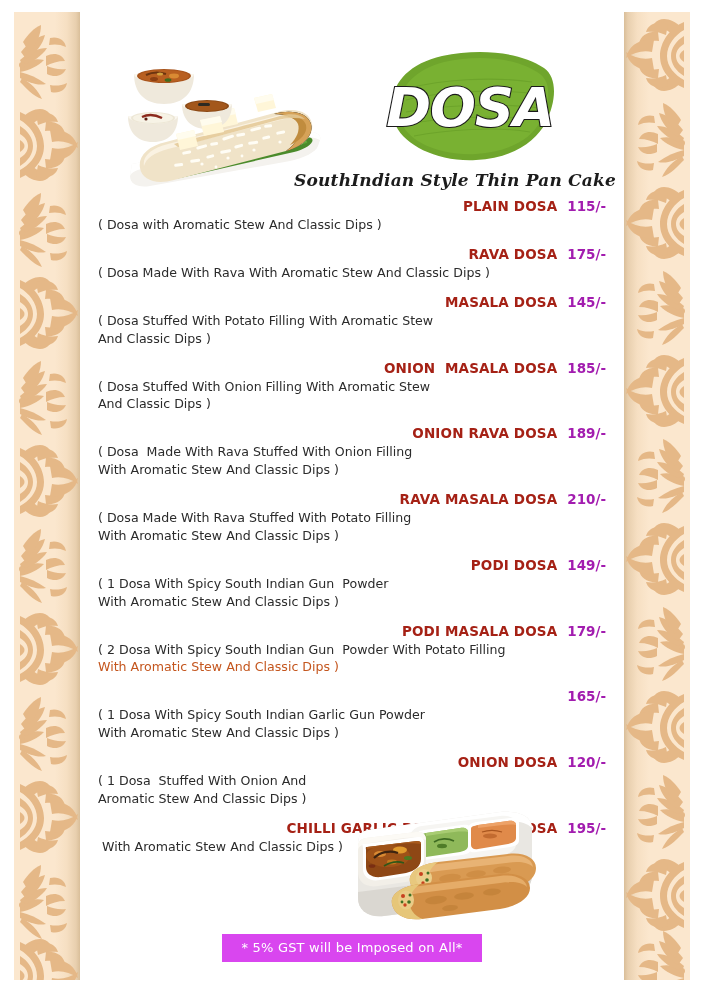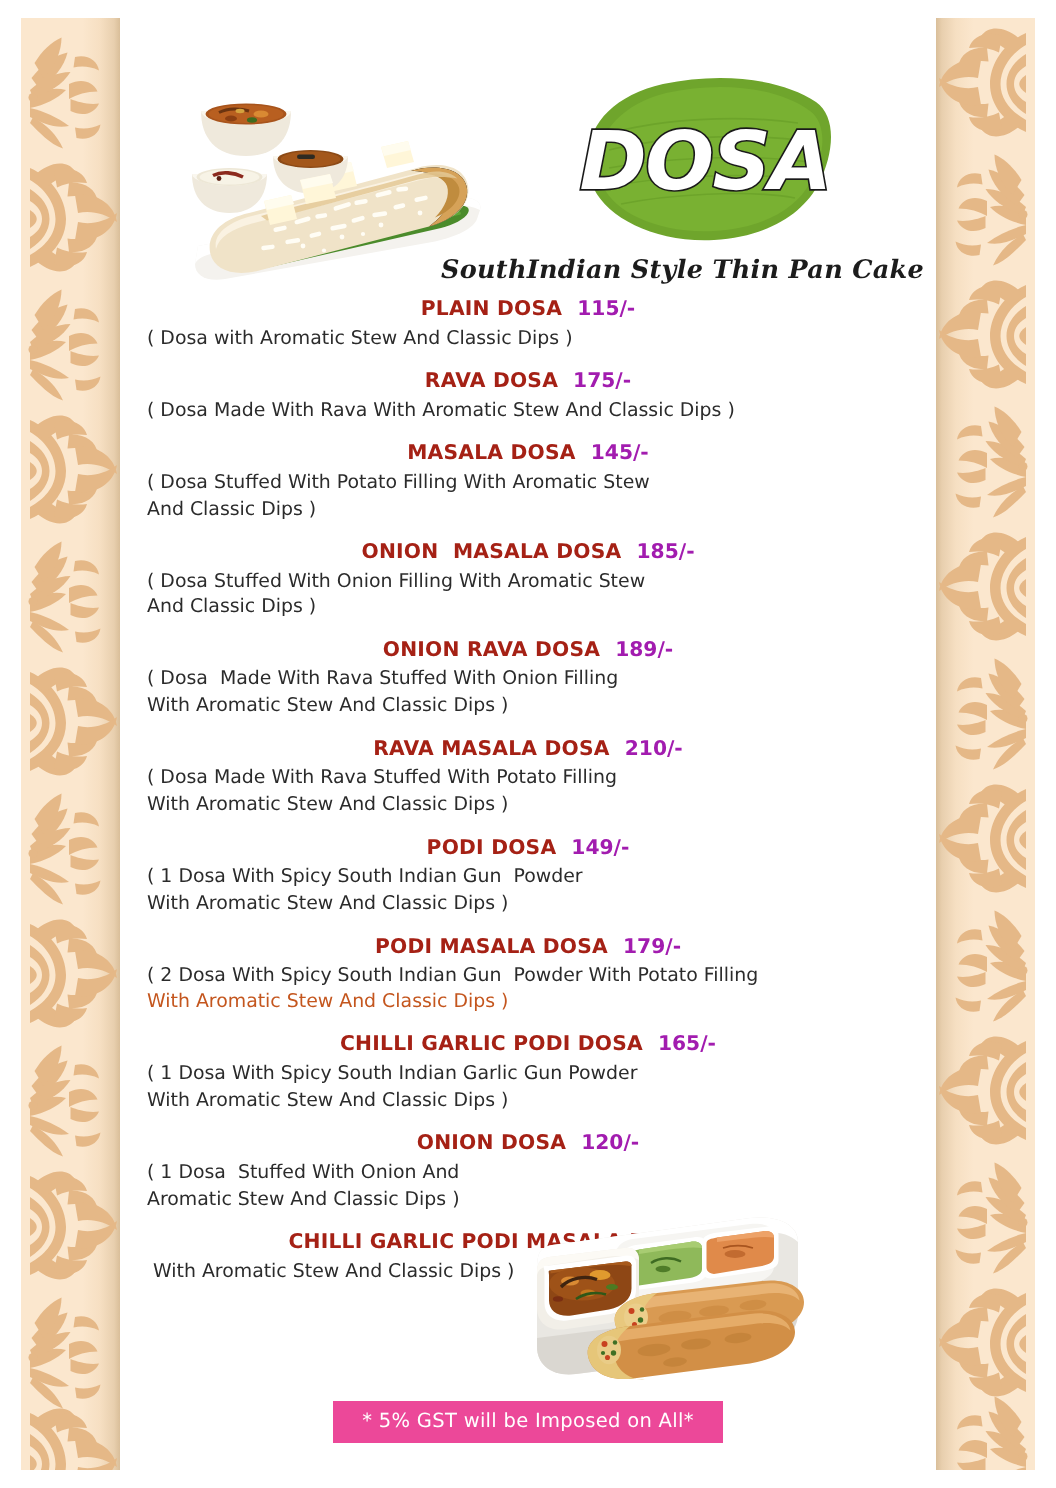--- a/index.html
+++ b/index.html
@@ -45,21 +45,21 @@
     position:absolute;left:214px;top:170px;width:320px;
     text-align:center;
     font-family:"DejaVu Serif", serif;
     font-size:17px;font-weight:700;font-style:italic;
     color:#1c1c1c;letter-spacing:.2px;white-space:nowrap;
   }
 
   
   .menu{position:relative;padding:0 20px 0 18px;}
   .item{position:relative;margin-bottom:12px;}
-  .item-head{display:flex;align-items:baseline;justify-content:center;}
+  .item-head{display:flex;align-items:baseline;justify-content:flex-end;}
   .item-name{
     font-size:13.5px;font-weight:700;color:#A52115;
     letter-spacing:.15px;white-space:pre;
   }
   .item-price{
     font-size:13.5px;font-weight:700;color:#a21caf;
     white-space:nowrap;padding-left:10px;
   }
   .item-desc{margin-top:2px;}
   .desc-line{
@@ -72,21 +72,21 @@
     position:absolute;left:350px;top:796px;width:190px;height:124px;
     z-index:3;pointer-events:none;
   }
 
   
   .footer{
     position:absolute;left:0;right:0;bottom:30px;
     display:flex;justify-content:center;
   }
   .gst-banner{
-    background:#ec4899;color:#ffffff;
+    background:#d946ef;color:#ffffff;
     font-size:13px;font-weight:400;
     padding:6px 20px 7px 20px;
     letter-spacing:.2px;white-space:nowrap;
   }
 </style>
 </head>
 <body>
 
 <div class="page">
 
@@ -351,21 +351,20 @@
             <div class="item-name">PODI MASALA DOSA</div>
             <div class="item-price">179/-</div>
           </div>
           <div class="item-desc">
             <div class="desc-line">( 2 Dosa With Spicy South Indian Gun  Powder With Potato Filling</div>
             <div class="desc-line accent">With Aromatic Stew And Classic Dips )</div>
           </div>
         </div>
         <div class="item">
           <div class="item-head">
-            <div class="item-name">CHILLI GARLIC PODI DOSA</div>
             <div class="item-price">165/-</div>
           </div>
           <div class="item-desc">
             <div class="desc-line">( 1 Dosa With Spicy South Indian Garlic Gun Powder</div>
             <div class="desc-line">With Aromatic Stew And Classic Dips )</div>
           </div>
         </div>
         <div class="item">
           <div class="item-head">
             <div class="item-name">ONION DOSA</div>

